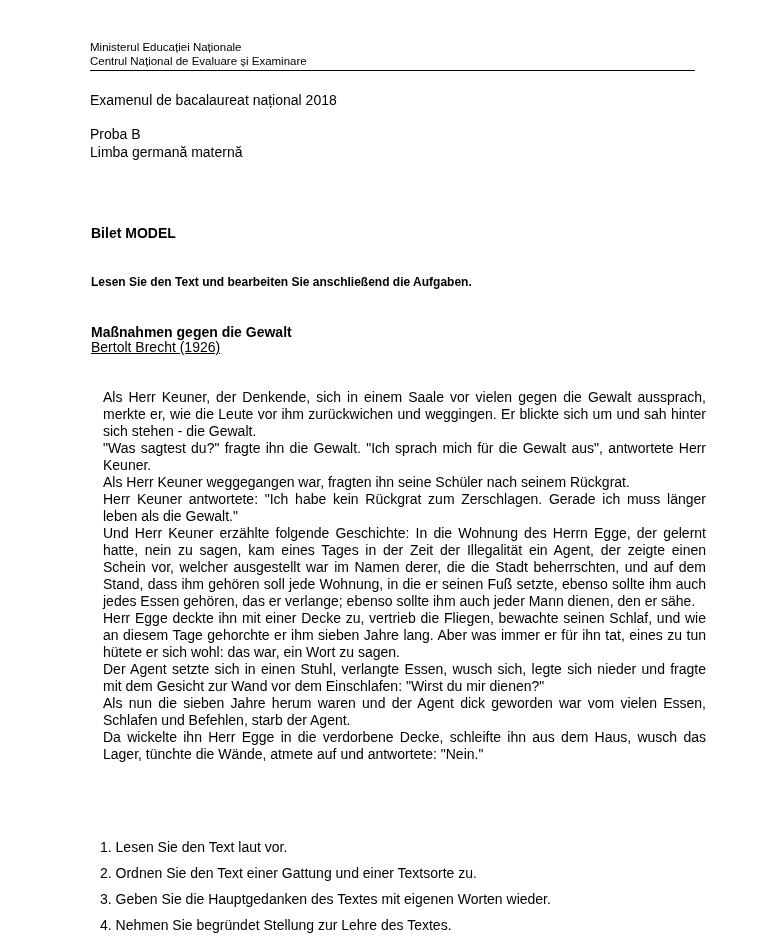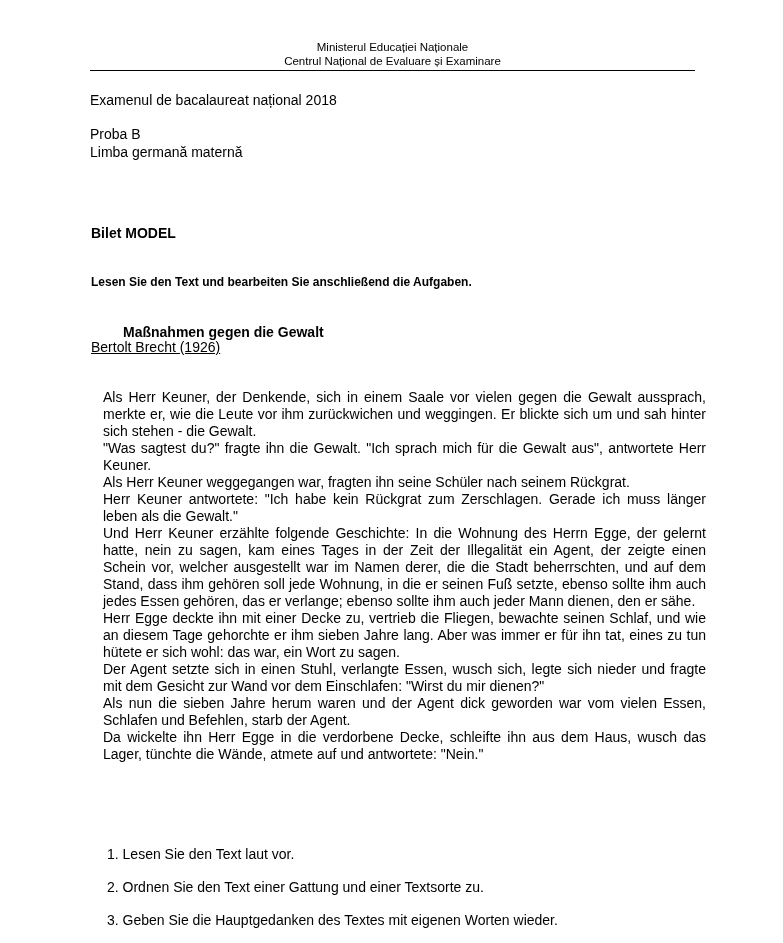--- a/index.html
+++ b/index.html
@@ -2,21 +2,21 @@
 <html><head>
   <meta charset="utf-8">
   <style>
     html, body { margin: 0; padding: 0; background: #ffffff; }
     body {
       width: 783px; height: 943px; position: relative; overflow: hidden;
       font-family: "Liberation Sans", sans-serif; color: #000;
     }
     .hdr {
       position: absolute; left: 90px; width: 605px; top: 40px;
-      text-align: center; font-size: 11.5px; line-height: 14px;
+      font-size: 11.5px; line-height: 14px;
     }
     .rule {
       position: absolute; left: 90px; width: 605px; top: 70px;
       border-top: 1.3px solid #000; height: 0;
     }
     .center-title {
       position: absolute; left: 90px; width: 605px;
       text-align: left; font-weight: normal; font-size: 14px; line-height: 18px;
     }
     .exam-title { top: 91px; }
@@ -24,36 +24,36 @@
     .bilet {
       position: absolute; left: 91px; top: 224px;
       font-weight: bold; font-size: 14px; line-height: 18px; text-align: center;
     }
     .instr {
       position: absolute; left: 91px; top: 273px;
       font-weight: bold; font-size: 12px; line-height: 18px;
     }
     .work-title {
       position: absolute; left: 91px; top: 324px;
-      font-weight: bold; font-size: 14px; line-height: 17px; margin-left: 32px;
+      font-weight: bold; font-size: 14px; line-height: 17px;
     }
     .work-author {
       position: absolute; left: 91px; top: 339px;
       font-size: 14px; line-height: 17px; text-decoration: underline;
     }
     .story {
       position: absolute; left: 103px; top: 389px; width: 603px;
       font-size: 14px; line-height: 17px; text-align: justify;
     }
     .story p { margin: 0; text-align: justify; }
     .tasks {
       position: absolute; left: 91px; top: 830px; width: 603px;
       font-size: 14px; line-height: 17px; margin: 0; padding: 0; list-style: none;
     }
-    .tasks li { margin: 16px; padding: 0; }
+    .tasks li { margin: 9px; padding: 0; }
   </style>
 </head>
 <body>
 
 <div class="hdr">
   <div>Ministerul Educației Naționale</div>
   <div>Centrul Național de Evaluare și Examinare</div>
 </div>
 <div class="rule"></div>
 

